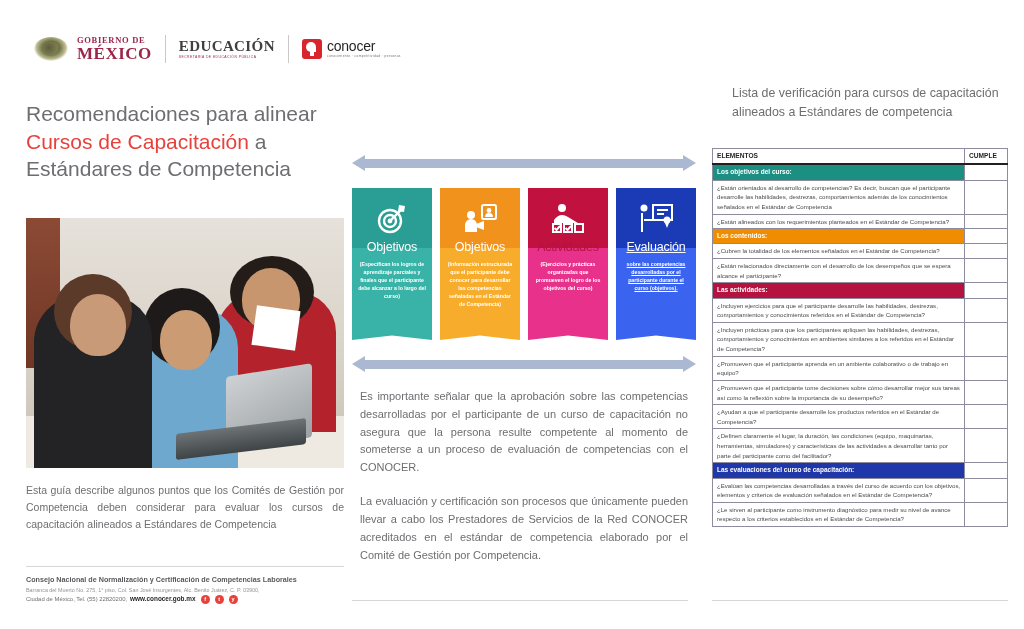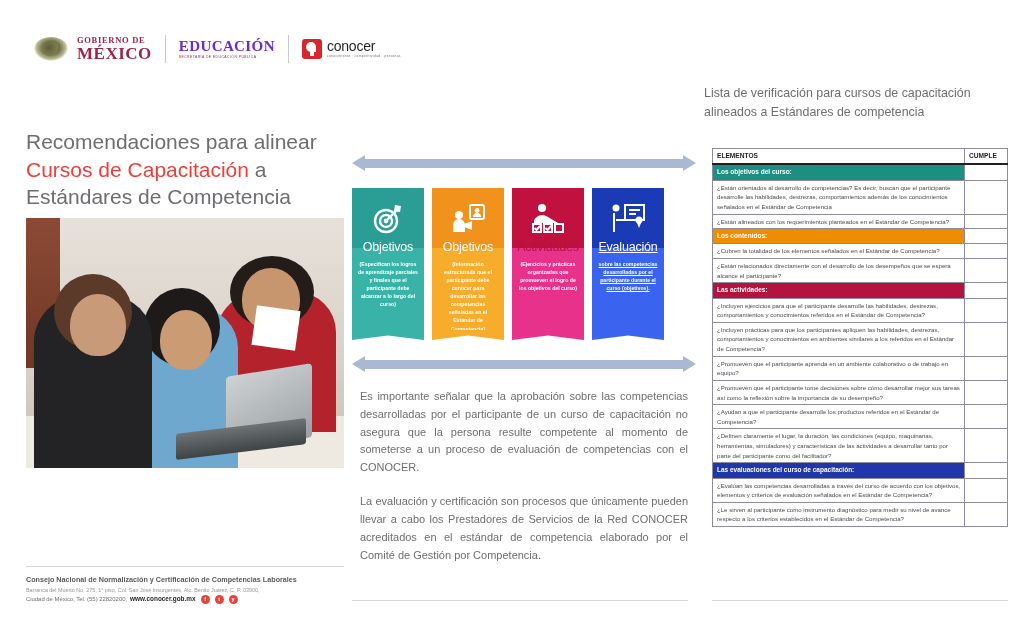--- a/index.html
+++ b/index.html
@@ -12,33 +12,33 @@
   .eagle{width:34px;height:24px;border-radius:50%;
      background:radial-gradient(ellipse at 50% 45%, #8a8a5c 0%, #6f6f46 35%, #b9b98e 60%, #ffffff 72%);
      position:relative;}
   .eagle:after{content:"";position:absolute;left:7px;top:5px;width:20px;height:14px;border-radius:50%;
      background:radial-gradient(circle at 40% 40%, #5d5d38 0%, #7d7d52 55%, rgba(255,255,255,0) 70%);}
   .gobmex{margin-left:9px;line-height:1;}
   .gobmex .g1{font-size:8.5px;font-weight:bold;letter-spacing:.7px;color:#9d2449;font-family:"Liberation Serif",serif;}
   .gobmex .g2{font-size:17px;font-weight:bold;letter-spacing:.5px;color:#9d2449;font-family:"Liberation Serif",serif;margin-top:1px;}
   .vdiv{width:1px;height:28px;background:#c9c9c9;margin:0 13px;}
   .edu{line-height:1;}
-  .edu .e1{font-size:15px;font-weight:bold;letter-spacing:.4px;color:#6d28d9;font-family:"Liberation Serif",serif;text-align:center;}
+  .edu .e1{font-size:15px;font-weight:bold;letter-spacing:.4px;color:#404040;font-family:"Liberation Serif",serif;text-align:center;}
   .edu .e2{font-size:3.4px;letter-spacing:.45px;color:#9d2449;margin-top:2px;}
   .conocer{display:flex;align-items:center;}
   .cmark{width:20px;height:20px;background:#d8262c;border-radius:3px;position:relative;margin-right:5px;}
   .cmark:after{content:"";position:absolute;left:4px;top:3px;width:10px;height:10px;border-radius:50% 50% 0 50%;background:#fff;}
   .cmark:before{content:"";position:absolute;left:8px;top:10px;width:4px;height:7px;background:#fff;}
   .ctext{line-height:1;}
   .ctext .c1{font-size:14px;font-weight:normal;color:#231f20;letter-spacing:-.2px;}
   .ctext .c2{font-size:3.2px;letter-spacing:.4px;color:#6d6e71;margin-top:2px;}
 
   
   .lcol{position:absolute;left:26px;top:100px;width:318px;}
-  .title{font-size:21px;line-height:1.32;color:#6d6e71;font-weight:400;margin-top:28px;}
+  .title{font-size:21px;line-height:1.32;color:#6d6e71;font-weight:400;}
   .title .hl{color:#e8413c;}
   .photo{position:absolute;left:26px;top:218px;width:318px;height:250px;overflow:hidden;background:#cfc6bd;}
   .ph-wall{position:absolute;inset:0;background:linear-gradient(180deg,#e6e1da 0%,#d9d2c8 55%,#c8bfb2 100%);}
   .ph-door{position:absolute;left:0;top:0;width:34px;height:150px;background:linear-gradient(180deg,#8c4a35,#6f3725);}
   .ph-table{position:absolute;left:0;bottom:0;width:100%;height:52px;background:#efeae1;}
   .ph-p1{position:absolute;left:8px;bottom:0;width:118px;height:172px;background:#232326;border-radius:46px 42px 0 0;}
   .ph-p1h{position:absolute;left:28px;bottom:118px;width:78px;height:76px;border-radius:50%;background:#5b3a2a;}
   .ph-p1f{position:absolute;left:44px;bottom:112px;width:56px;height:62px;border-radius:50% 50% 46% 46%;background:#c99a78;}
   .ph-p2{position:absolute;left:100px;bottom:0;width:112px;height:160px;background:#6fa8cf;border-radius:42px 40px 0 0;}
   .ph-p2h{position:absolute;left:118px;bottom:102px;width:76px;height:78px;border-radius:50%;background:#1d1a19;}
@@ -65,21 +65,21 @@
   .mlead{font-size:12.4px;line-height:1.52;color:#6d6e71;text-align:justify;}
   .arrow{position:absolute;height:17px;}
   .arrow .bar{position:absolute;left:12px;right:12px;top:4px;height:9px;background:#aab9d1;}
   .arrow .lhead,.arrow .rhead{position:absolute;top:0;width:0;height:0;border-top:8.5px solid transparent;border-bottom:8.5px solid transparent;}
   .arrow .lhead{left:0;border-right:13px solid #aab9d1;}
   .arrow .rhead{right:0;border-left:13px solid #aab9d1;}
   .arrow1{left:352px;top:155px;width:344px;}
   .arrow2{left:352px;top:356px;width:344px;}
 
   .ribbons{position:absolute;left:352px;top:188px;width:344px;height:152px;display:flex;gap:8px;}
-  .rib{width:72px;position:relative;color:#fff;text-align:center;}
+  .rib{width:80px;position:relative;color:#fff;text-align:center;}
   .rib .body{position:absolute;left:0;top:0;width:100%;height:142px;}
   .rib .tail{position:absolute;left:0;top:142px;width:100%;height:10px;
      clip-path:polygon(0 0,100% 0,100% 100%,50% 55%,0 100%);}
   .rib .ico{height:46px;display:flex;align-items:center;justify-content:center;padding-top:8px;}
   .rib .lbl{font-size:12.5px;font-weight:400;letter-spacing:-.2px;margin-top:-2px;}
   .rib .dsc{font-size:5.2px;line-height:1.55;font-weight:bold;padding:6px 6px 0;}
   .r1 .body,.r1 .tail{background:#2aa198;}
   .r2 .body,.r2 .tail{background:#f2a01d;}
   .r3 .body,.r3 .tail{background:#e8318a;}
   .r4 .body,.r4 .tail{background:#2b52d6;}
@@ -91,21 +91,21 @@
   .r1 .body{background:linear-gradient(180deg,#2a9d94 0%,#2a9d94 42%,#39b3a7 42%,#39b3a7 100%);}
   .r1 .tail{background:#39b3a7;}
   .r2 .body{background:linear-gradient(180deg,#f0921b 0%,#f0921b 42%,#f7ad2b 42%,#f7ad2b 100%);}
   .r2 .tail{background:#f7ad2b;}
 
   .mbody{position:absolute;left:360px;top:388px;width:328px;font-size:11px;line-height:1.62;
          text-align:justify;color:#6d6e71;}
   .mbody p{margin:0 0 16px;}
 
   
-  .rtitle{position:absolute;left:704px;top:84px;width:292px;font-size:12.4px;line-height:1.5;color:#6d6e71;}
+  .rtitle{position:absolute;left:732px;top:84px;width:292px;font-size:12.4px;line-height:1.5;color:#6d6e71;}
   table.chk{position:absolute;left:712px;top:148px;width:296px;border-collapse:collapse;
             font-size:6.1px;color:#4a4a4f;}
   table.chk td{border:1px solid #8c8c9e;padding:2px 3px 2px 4px;line-height:1.58;vertical-align:top;}
   table.chk td.c{width:34px;}
   table.chk tr.hdr td{background:#ffffff;font-weight:bold;font-size:6.6px;color:#231f20;border-bottom:2px solid #231f20;}
   table.chk tr.sec td{font-weight:bold;color:#fff;font-size:6.5px;padding:2px 4px;}
   tr.sec.s1 td.l{background:#1a8f82;}
   tr.sec.s2 td.l{background:#f08c00;}
   tr.sec.s3 td.l{background:#b4123f;}
   tr.sec.s4 td.l{background:#1f37a8;}
@@ -157,20 +157,21 @@
       <div class="ph-p2f"></div>
     <div class="ph-p1"></div>
       <div class="ph-p1h"></div>
       <div class="ph-p1f"></div>
     <div class="ph-lap">
         <div class="ph-lapscr"></div>
         <div class="ph-lapkb"></div>
       </div>
   </div>
 
+  <div class="lead">Esta guía describe algunos puntos que los Comités de Gestión por Competencia deben considerar para evaluar los cursos de capacitación alineados a Estándares de Competencia</div>
   <div class="lrule"></div>
   <div class="foot">
     <div class="f1">Consejo Nacional de Normalización y Certificación de Competencias Laborales</div>
     <div class="f2">Barranca del Muerto No. 275, 1° piso,  Col. San José Insurgentes, Alc. Benito Juárez, C. P. 03900,</div>
     <div class="f3">
       <span>Ciudad de México, Tel. (55) 22820200, </span>
       <b>www.conocer.gob.mx</b>
       <span class="soc">f</span>
       <span class="soc">t</span>
       <span class="soc">y</span>

